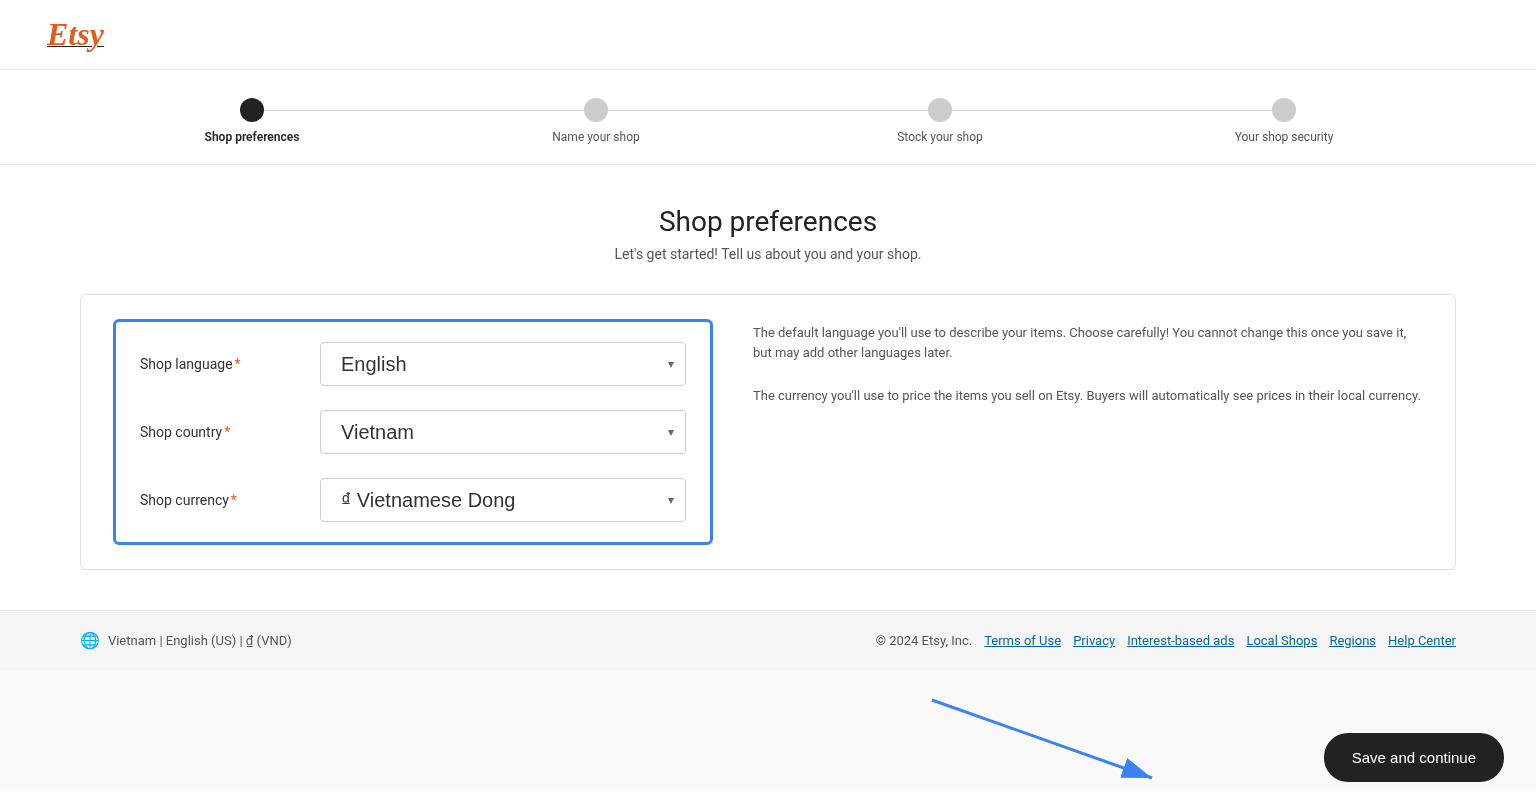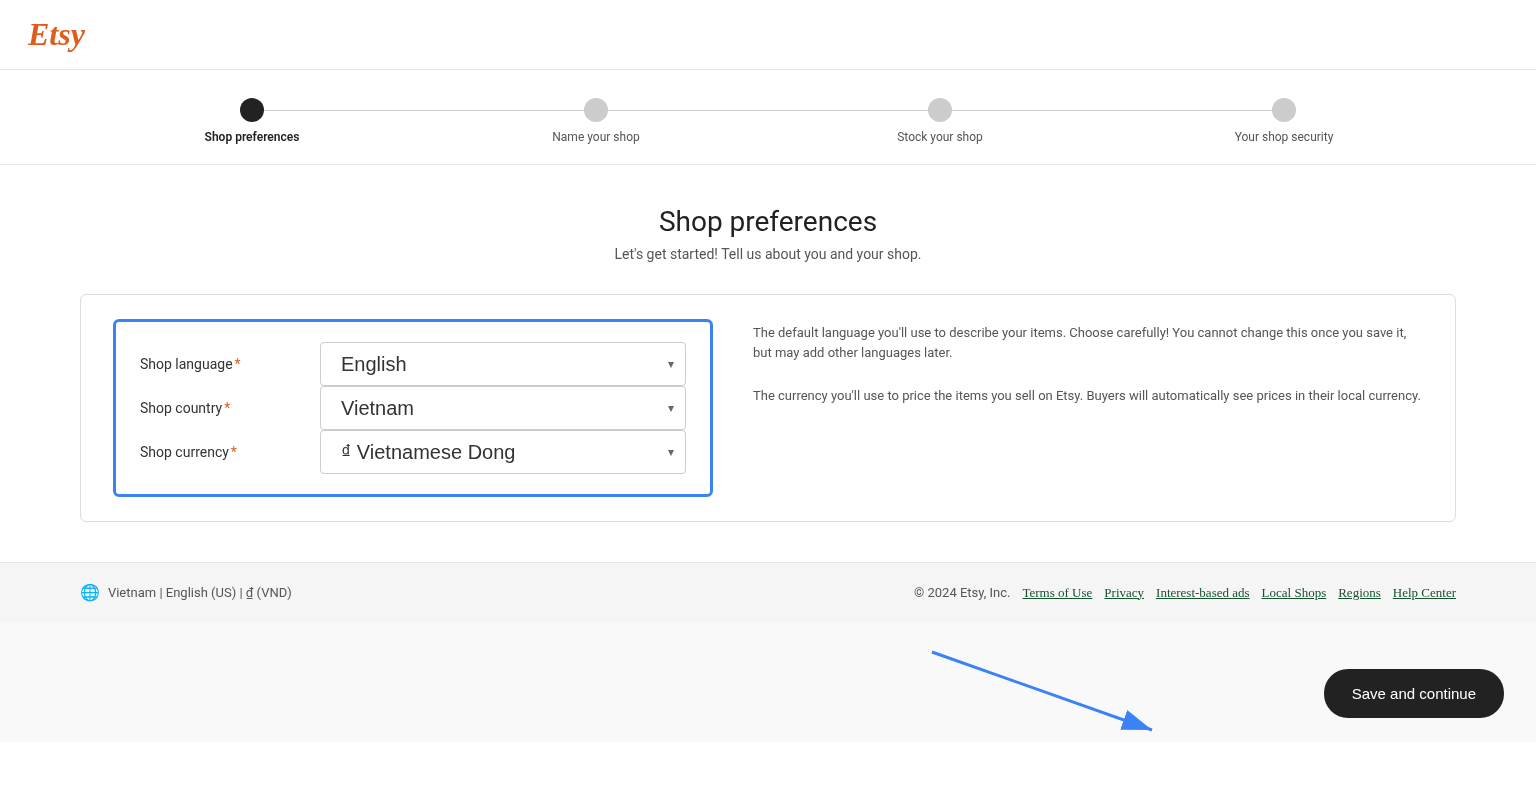--- a/index.html
+++ b/index.html
@@ -1,19 +1,19 @@
 <!DOCTYPE html>
 <html><head>
   <meta charset="utf-8">
   <style>
     * { box-sizing: border-box; margin: 0; padding: 0; }
     body { font-family: -apple-system, BlinkMacSystemFont, 'Segoe UI', Roboto, sans-serif; background: #fff; color: #222; font-size: 14px; }
 
     
-    .header { padding: 16px 28px; border-bottom: 1px solid #e5e5e5; }
+    .header { padding: 16px 47px; border-bottom: 1px solid #e5e5e5; text-decoration: underline; }
     .logo { color: #e05c1a; font-size: 32px; font-style: italic; font-weight: bold; font-family: Georgia, serif; }
 
     
     .progress-container { display: flex; align-items: flex-start; justify-content: space-between; padding: 28px 80px 20px; border-bottom: 1px solid #e5e5e5; position: relative; }
     .progress-step { display: flex; flex-direction: column; align-items: center; flex: 1; position: relative; }
     .progress-step:not(:last-child)::after {
       content: '';
       position: absolute;
       top: 12px;
       left: 50%;
@@ -35,21 +35,21 @@
 
     
     .main { padding: 40px 80px; }
     .page-title { text-align: center; font-size: 28px; font-weight: 400; color: #222; margin-bottom: 8px; }
     .page-subtitle { text-align: center; color: #555; font-size: 14px; margin-bottom: 32px; }
 
     
     .form-wrapper { border: 1px solid #ddd; border-radius: 6px; padding: 24px 32px; display: flex; gap: 40px; }
     .form-section { flex: 0 0 600px; }
     .form-section-highlighted { border: 3px solid #3b82f6; border-radius: 6px; padding: 20px 24px; }
-    .form-field { display: flex; align-items: center; }
+    .form-field { display: flex; align-items: center; margin-bottom: 24px; }
     .form-field:last-child { margin-bottom: 0; }
     .field-label { width: 180px; font-size: 14px; color: #333; flex-shrink: 0; }
     .field-label .required { color: #e05c1a; margin-left: 2px; }
     .field-select { flex: 1; position: relative; }
     .field-select select {
       width: 100%; padding: 10px 36px 10px 20px;
       border: 1px solid #ccc; border-radius: 4px;
       font-size: 20px; color: #333;
       appearance: none; background: #fff;
       cursor: pointer;
@@ -63,26 +63,26 @@
     .info-section { flex: 1; padding-top: 4px; }
     .info-block { margin-bottom: 24px; }
     .info-block p { font-size: 13px; color: #555; line-height: 1.5; }
     .info-block a { color: #333; text-decoration: underline; }
 
     
     .footer { background: #f5f5f5; padding: 20px 80px; display: flex; align-items: center; justify-content: space-between; border-top: 1px solid #e5e5e5; }
     .footer-left { display: flex; align-items: center; gap: 8px; font-size: 13px; color: #555; }
     .footer-globe { font-size: 16px; }
     .footer-right { display: flex; gap: 12px; font-size: 13px; color: #555; }
-    .footer-right a { color: #14532d; text-decoration: underline; font-family: Liberation Serif, serif; }
+    .footer-right a { color: #0369a1; text-decoration: underline; }
 
     
     .bottom-area { position: relative; height: 120px; background: #f9f9f9; }
     .arrow-svg { position: absolute; left: 60%; top: 20px; }
-    .save-btn-wrapper { position: absolute; right: 32px; bottom: 24px; margin-top: 44px; }
+    .save-btn-wrapper { position: absolute; right: 32px; bottom: 8px; margin-top: 44px; }
     .save-btn {
       background: #222; color: #fff;
       border: none; border-radius: 24px;
       padding: 16px 28px; font-size: 15px;
       cursor: pointer; font-weight: 500;
       white-space: nowrap;
     }
   </style>
 </head>
 <body>

